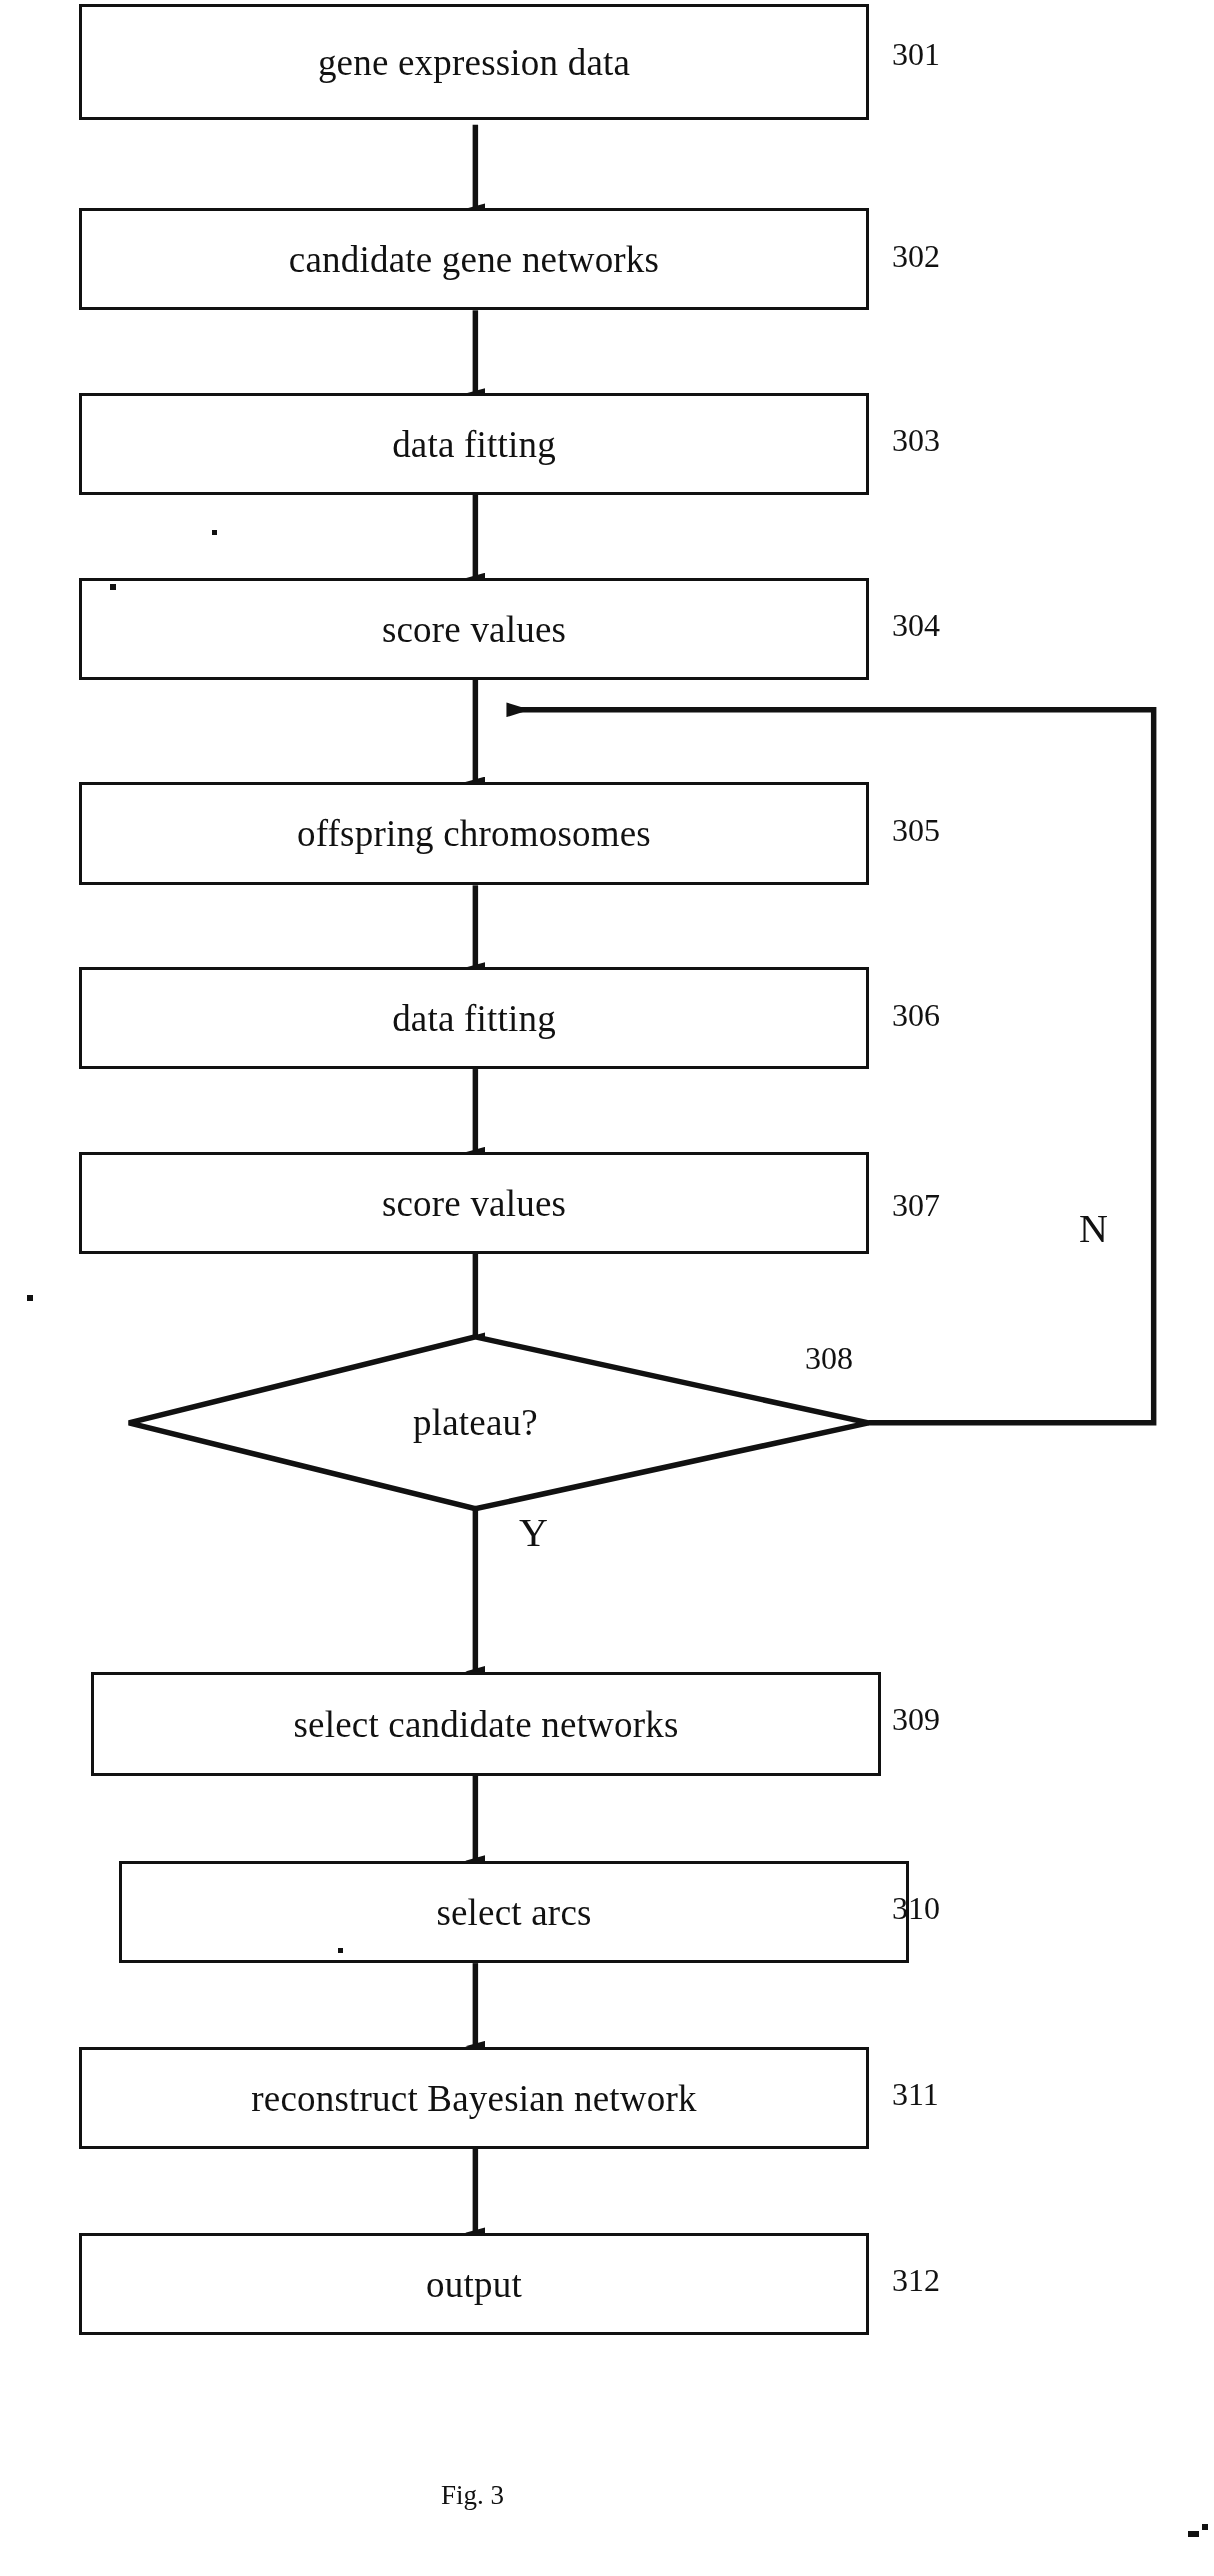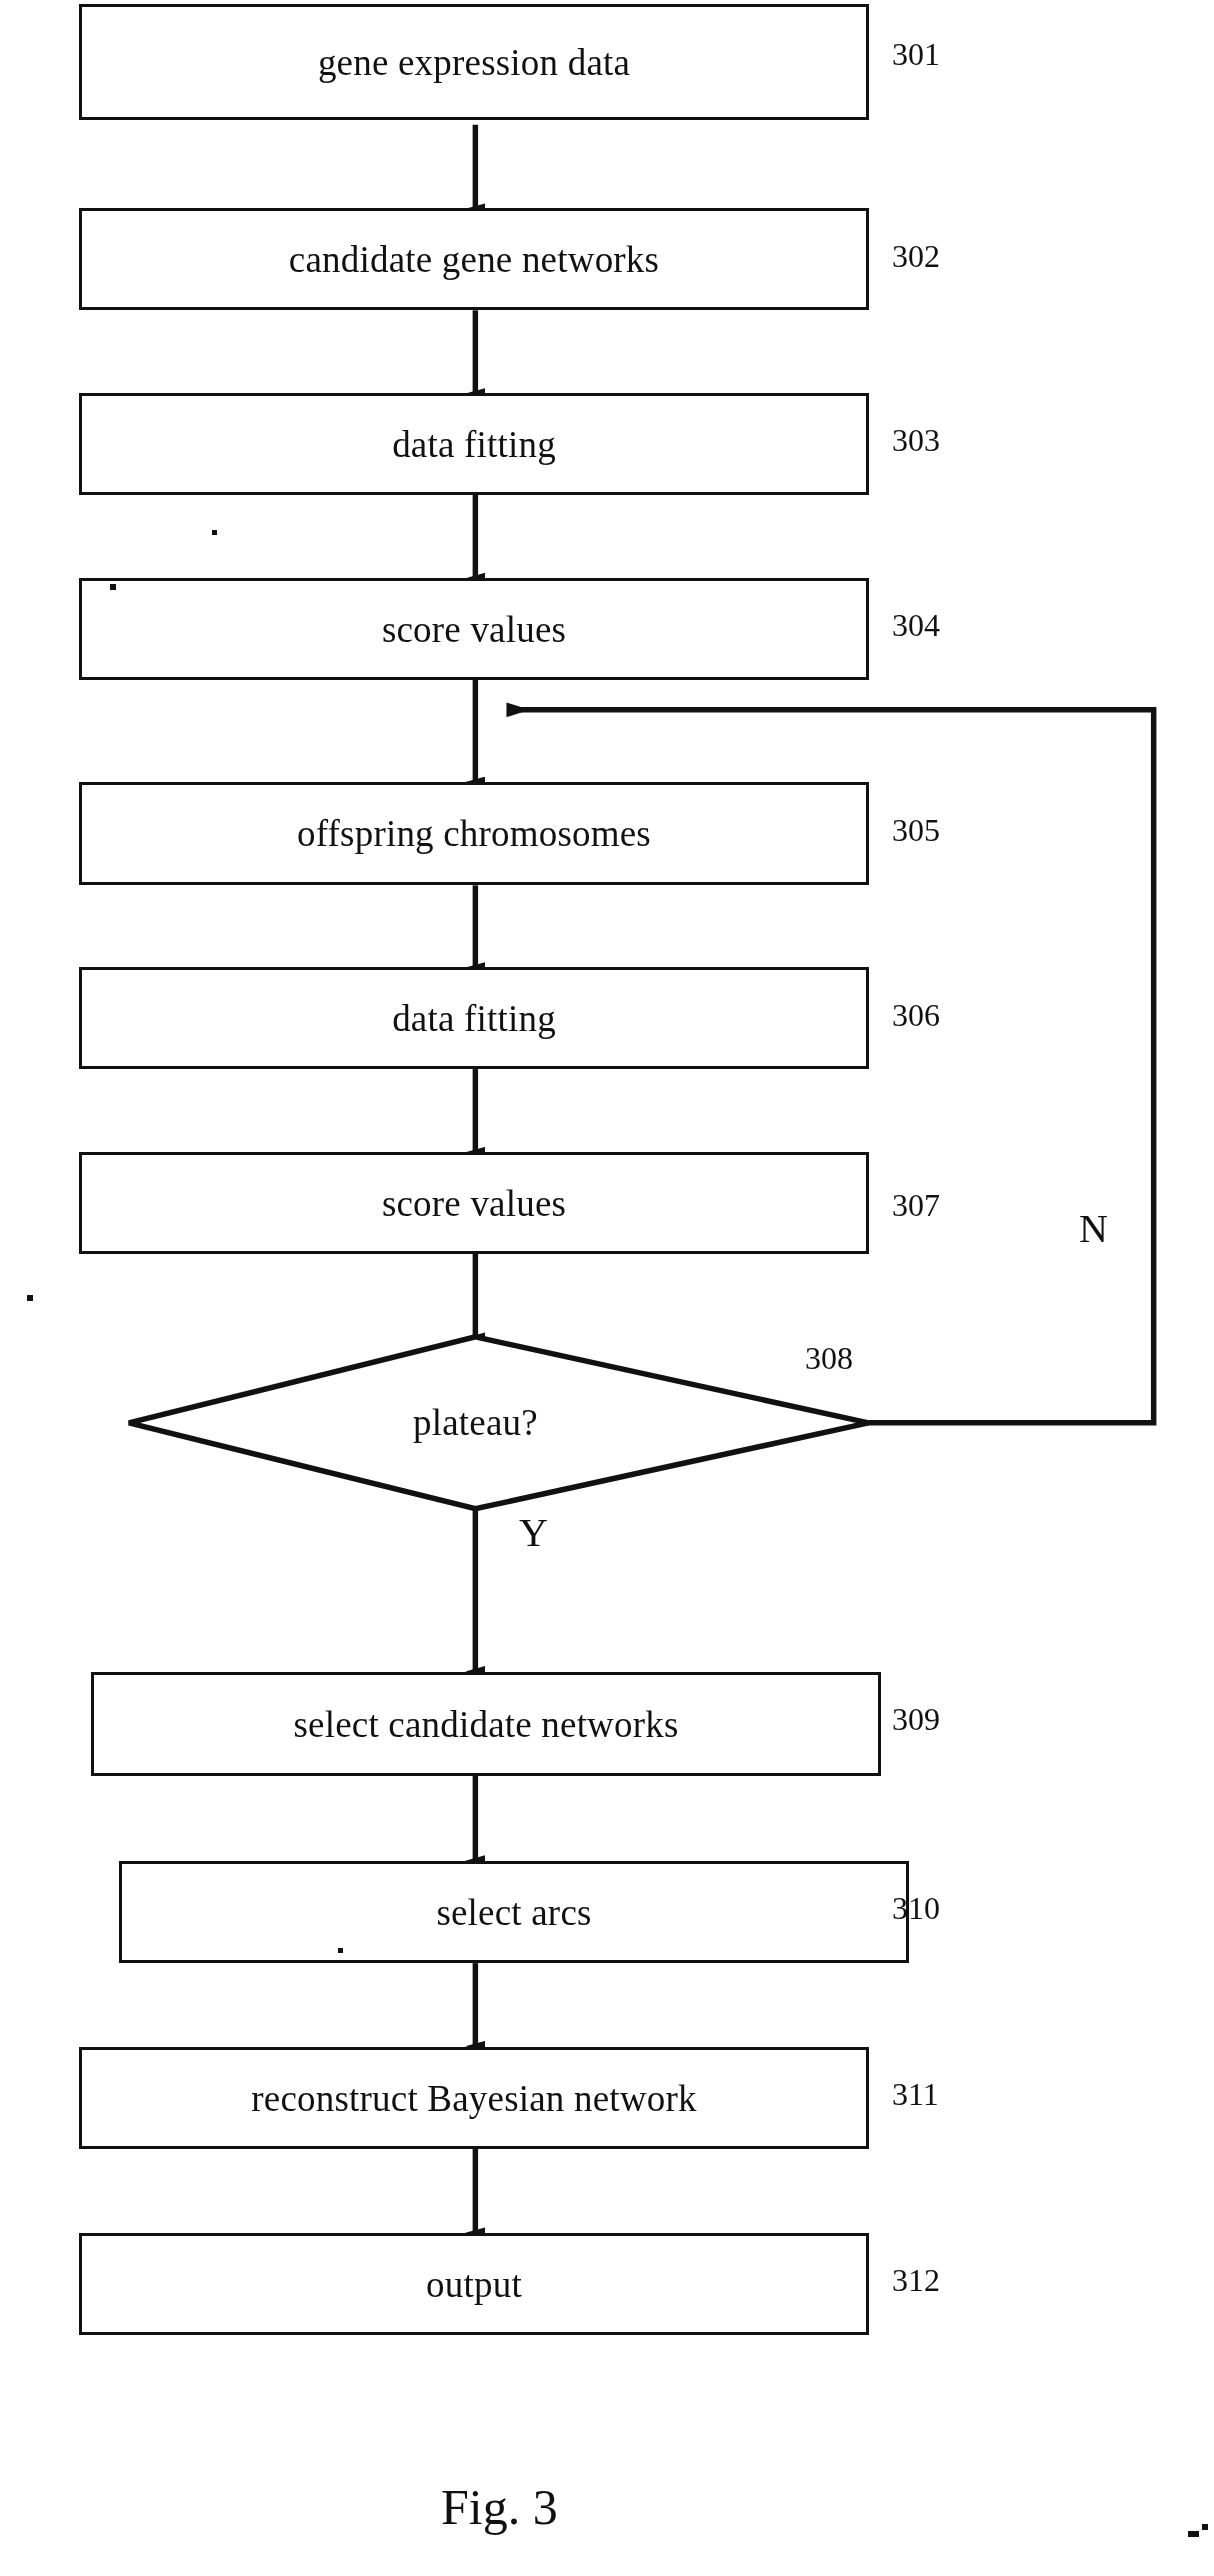--- a/index.html
+++ b/index.html
@@ -51,21 +51,21 @@
   .flow-label {
     position: absolute;
     font-size: 40px;
     line-height: 1;
     color: #111111;
     white-space: nowrap;
   }
 
   .fig-caption {
     position: absolute;
-    font-size: 50px;
+    font-size: 27px;
     line-height: 1;
     color: #111111;
     white-space: nowrap;
   }
 
   .svg-layer {
     position: absolute;
     left: 0; top: 0;
     width: 1214px;
     height: 2576px;

